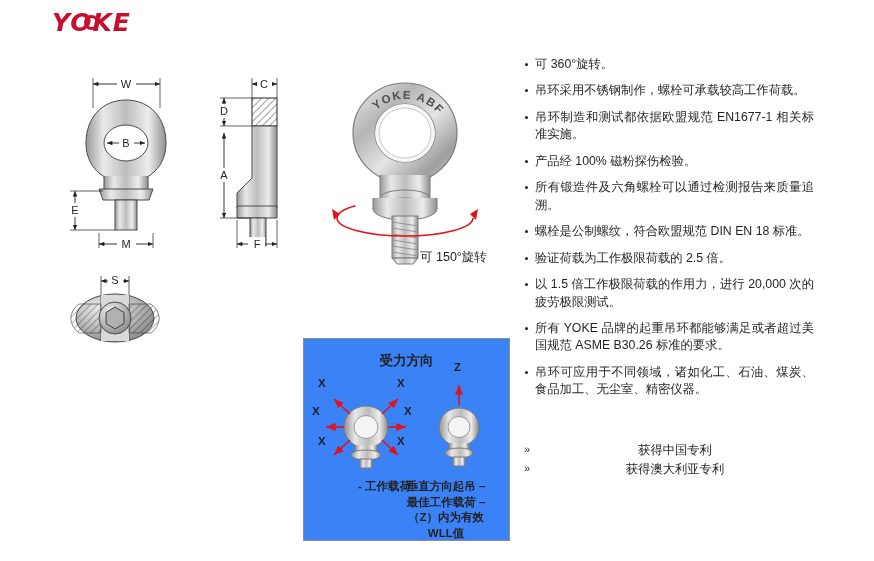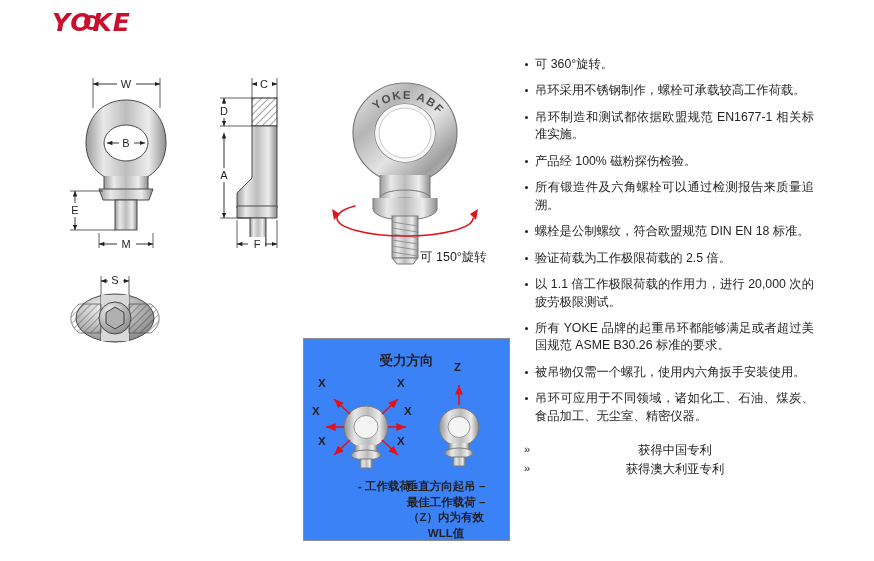--- a/index.html
+++ b/index.html
@@ -350,23 +350,22 @@
   <div class="rotate-label">可 150°旋转</div>
 
   <div class="bullets">
     <div class="bullet">可 360°旋转。</div>
     <div class="bullet">吊环采用不锈钢制作，螺栓可承载较高工作荷载。</div>
     <div class="bullet">吊环制造和测试都依据欧盟规范 EN1677-1 相关标准实施。</div>
     <div class="bullet">产品经 100% 磁粉探伤检验。</div>
     <div class="bullet">所有锻造件及六角螺栓可以通过检测报告来质量追溯。</div>
     <div class="bullet">螺栓是公制螺纹，符合欧盟规范 DIN EN 18 标准。</div>
     <div class="bullet">验证荷载为工作极限荷载的 2.5 倍。</div>
-    <div class="bullet">以 1.1 倍工作极限荷载的作用力，进行 20,000 次的疲劳极限测试。</div>
+    <div class="bullet">以 1.5 倍工作极限荷载的作用力，进行 20,000 次的疲劳极限测试。</div>
     <div class="bullet">所有 YOKE 品牌的起重吊环都能够满足或者超过美国规范 ASME B30.26 标准的要求。</div>
-    <div class="bullet">被吊物仅需一个螺孔，使用内六角扳手安装使用。</div>
     <div class="bullet">吊环可应用于不同领域，诸如化工、石油、煤炭、食品加工、无尘室、精密仪器。</div>
   </div>
 
   <div class="patents">
     <div class="patent">获得中国专利</div>
     <div class="patent">获得澳大利亚专利</div>
   </div>
 
   <div class="force-box">
     <div class="force-title">受力方向</div>

